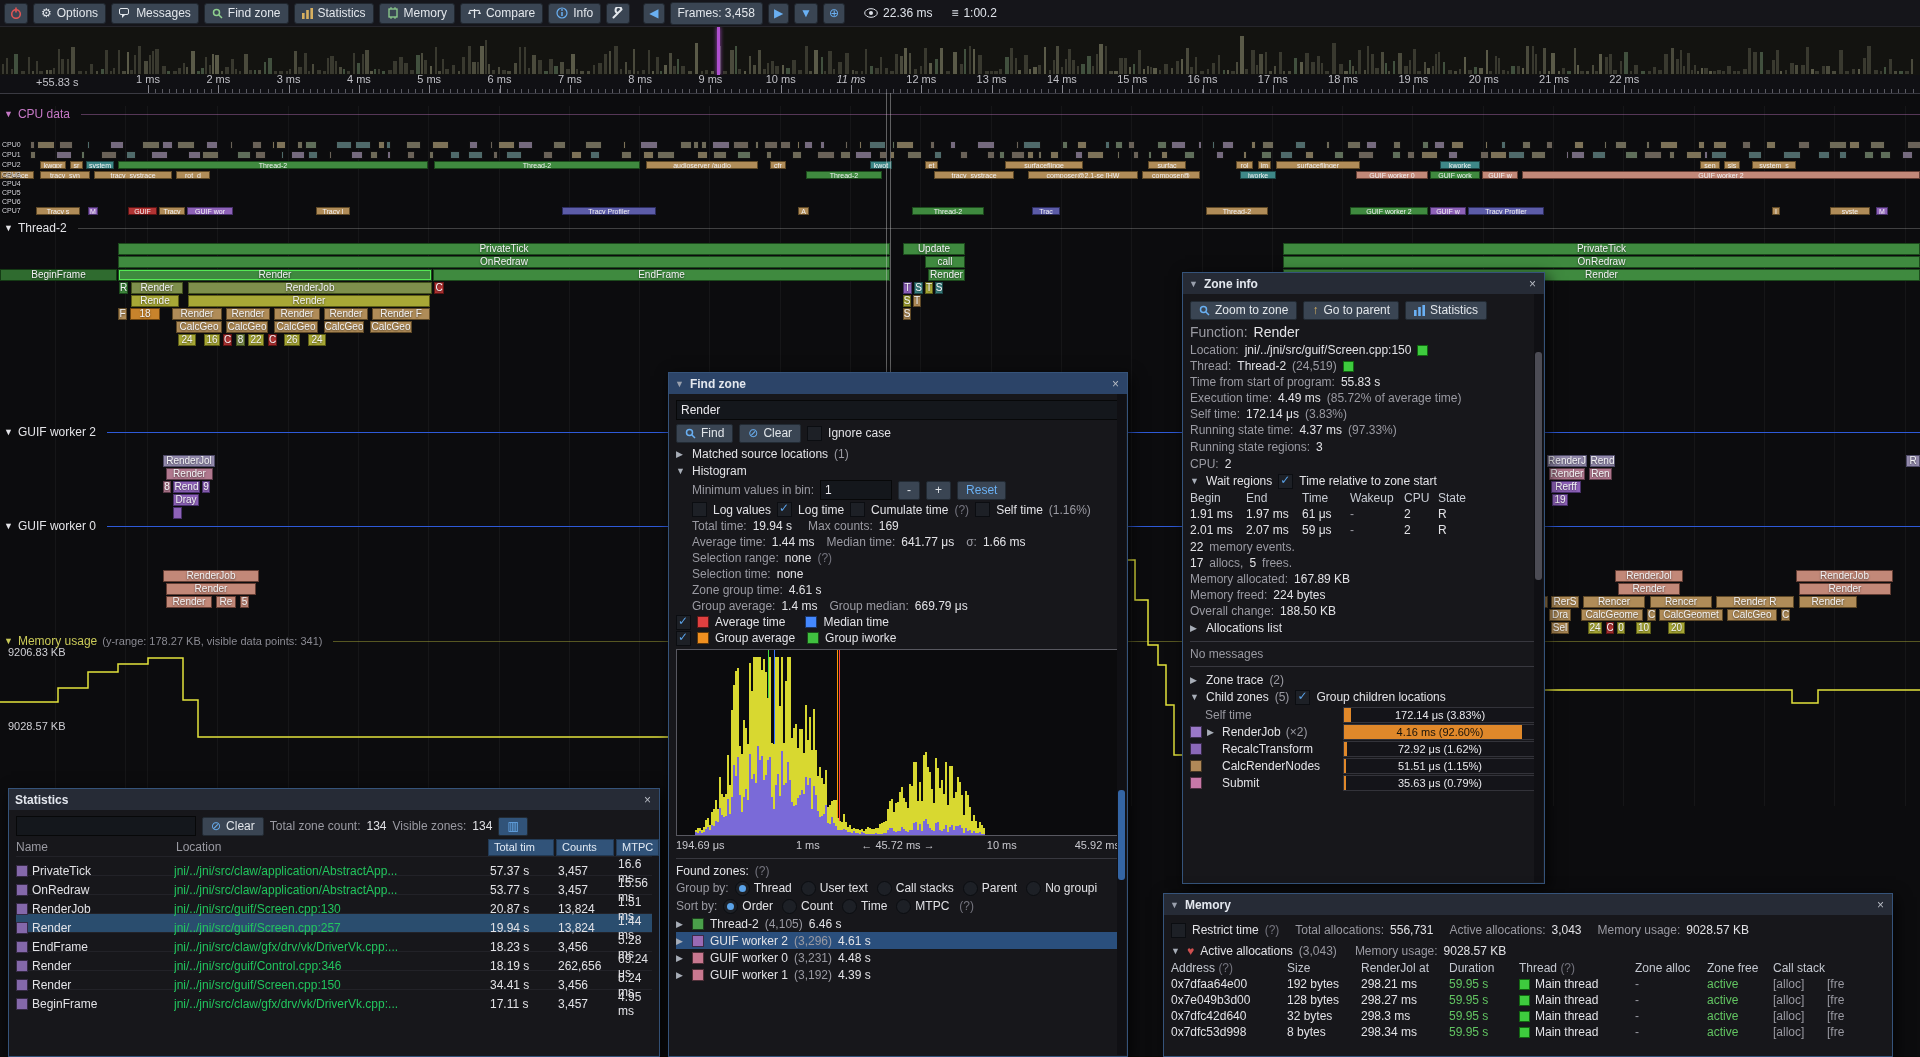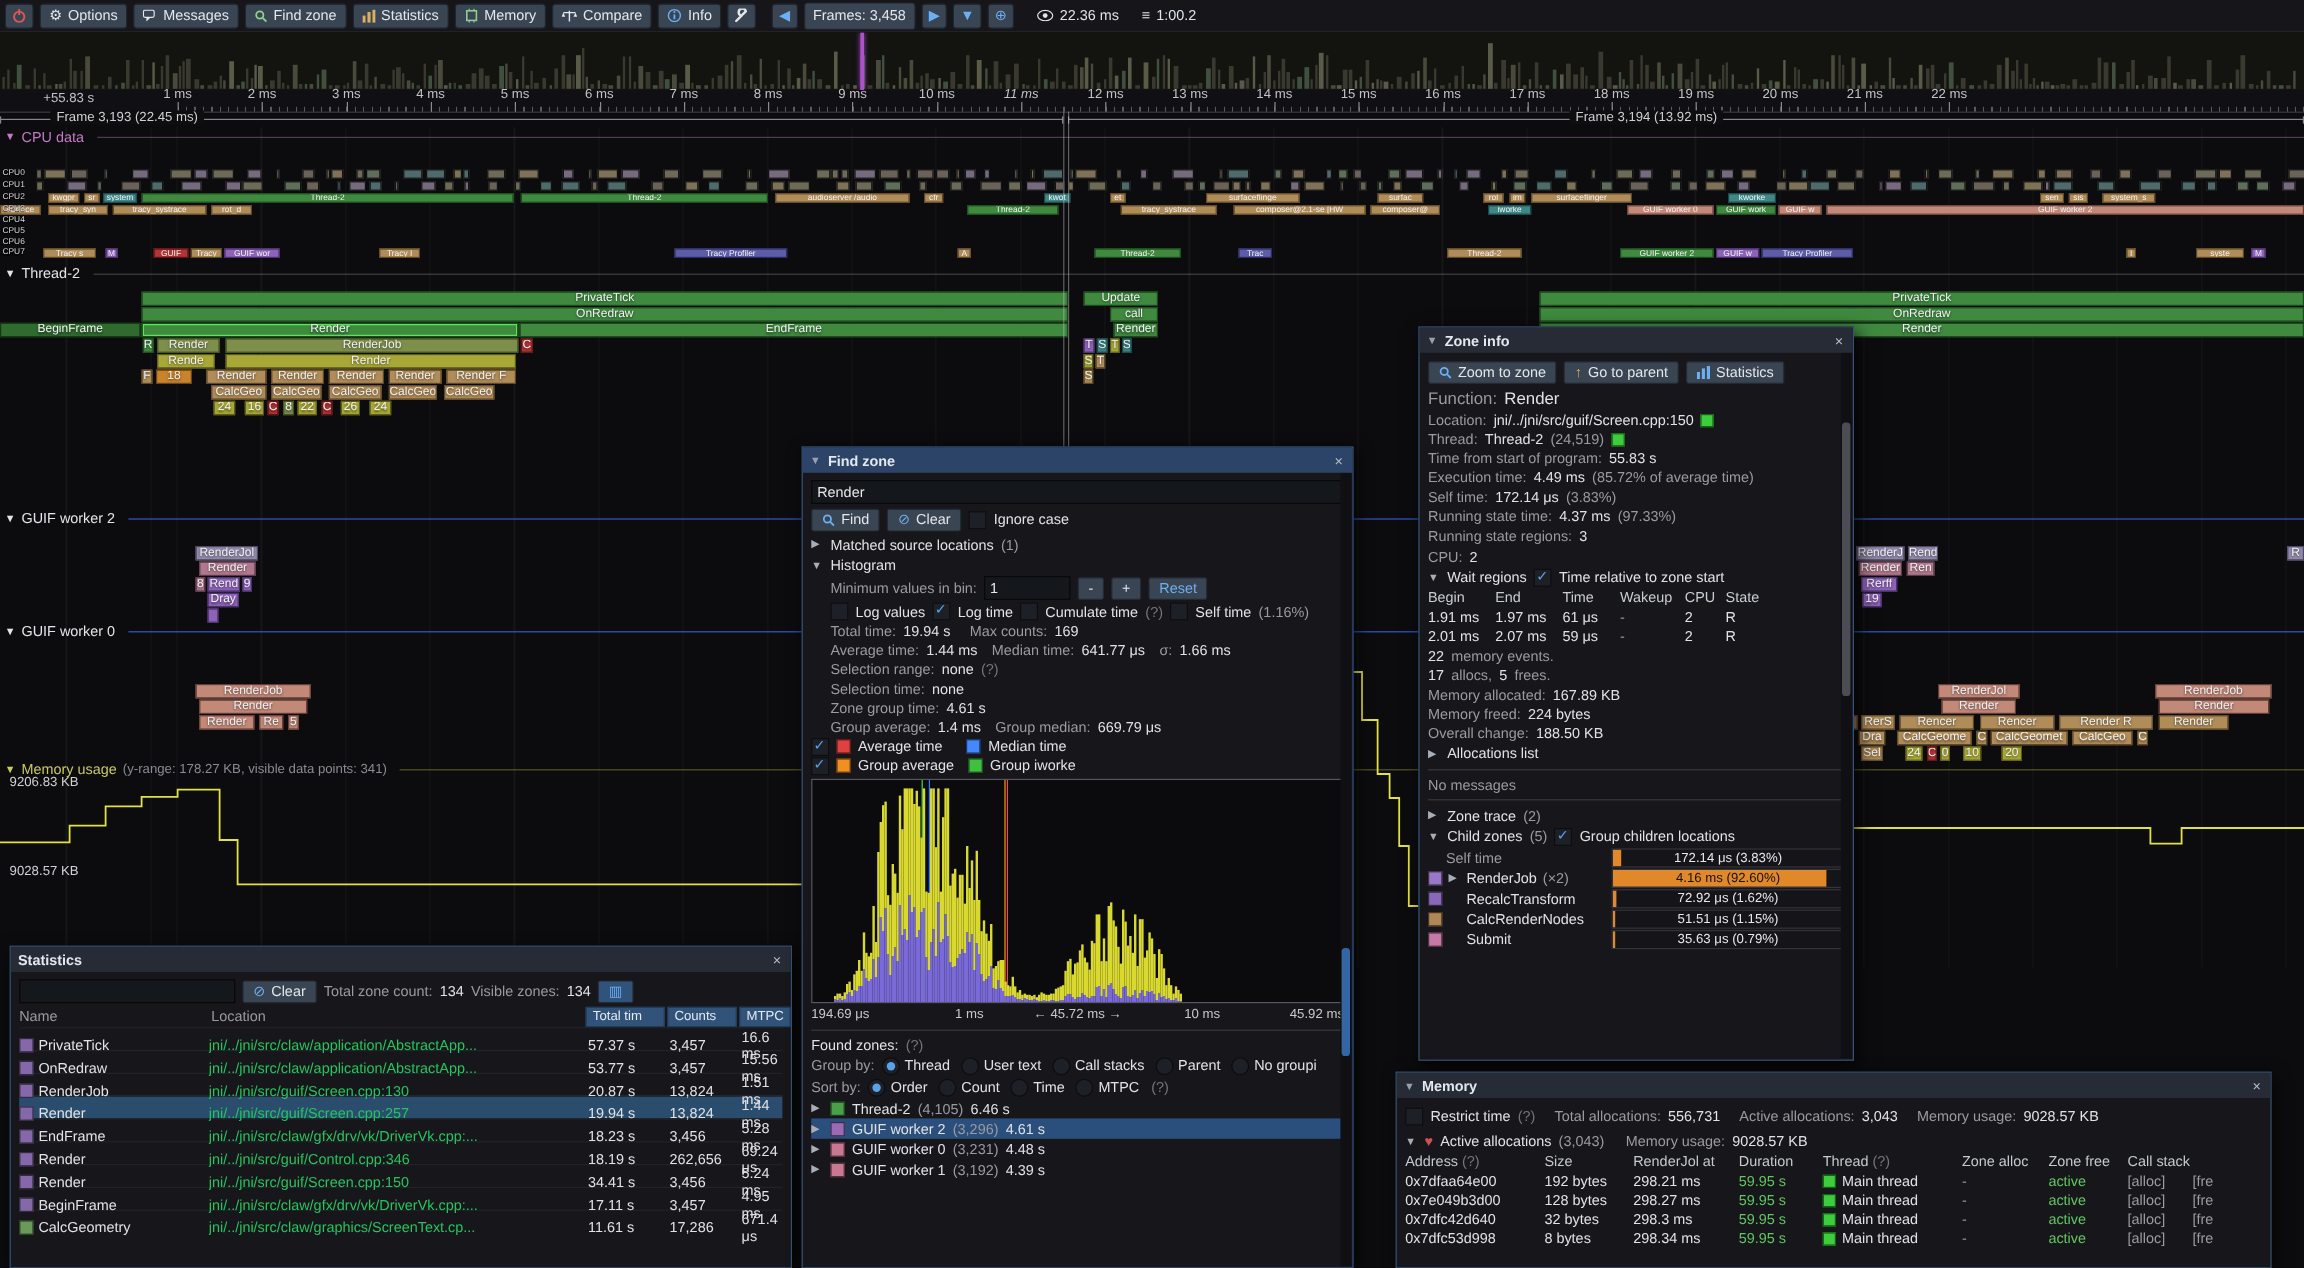--- a/index.html
+++ b/index.html
@@ -707,26 +707,20 @@
         </div>
         <div class="rtick" style="left: 1554px;">
           <span>21 ms</span>
         </div>
         <div class="rtick" style="left: 1624.3px;">
           <span>22 ms</span>
         </div>
       </div>
   </div>
 
-  <div class="fmarkers">
-    <div class="fline" style="left:0;width:886px"></div>
-    <div class="fline" style="left:890px;width:1030px"></div>
-    <span class="flabel" style="left:42px">Frame 3,193 (22.45 ms)</span>
-    <span class="flabel" style="left:1308px">Frame 3,194 (13.92 ms)</span>
-  </div>
 
   <div class="timeline">
     <div class="grid"></div>
 
     <div class="sechead c-cpu" style="top:1px">
       <span class="tri">▼</span>
       <span>CPU data</span>
         <span class="ln"></span>
     </div>
     <div id="cpu-labels">
@@ -1180,28 +1174,20 @@
           <div class="srow">
             <span class="sq" style="background: rgb(132, 104, 170);"></span>
             <span>BeginFrame</span>
             <span class="loc">jni/../jni/src/claw/gfx/drv/vk/DriverVk.cpp:...</span>
             <span>17.11 s</span>
             <span>3,457</span>
             <span>4.95 ms</span>
           </div>
 
 
-          <div class="srow">
-            <span class="sq" style="background: rgb(106, 154, 90);"></span>
-            <span>CalcGeometry</span>
-            <span class="loc">jni/../jni/src/claw/graphics/ScreenText.cp...</span>
-            <span>11.61 s</span>
-            <span>17,286</span>
-            <span>671.4 μs</span>
-          </div>
 
       </div>
     </div>
   </div>
 
   <div class="panel" style="left:668px;top:372px;width:460px;height:685px;z-index:30">
     <div class="ptitle" style="background:#2c4468">
       <span class="tri">▼</span>
       <span>Find zone</span>
       <span class="pclose">×</span>

